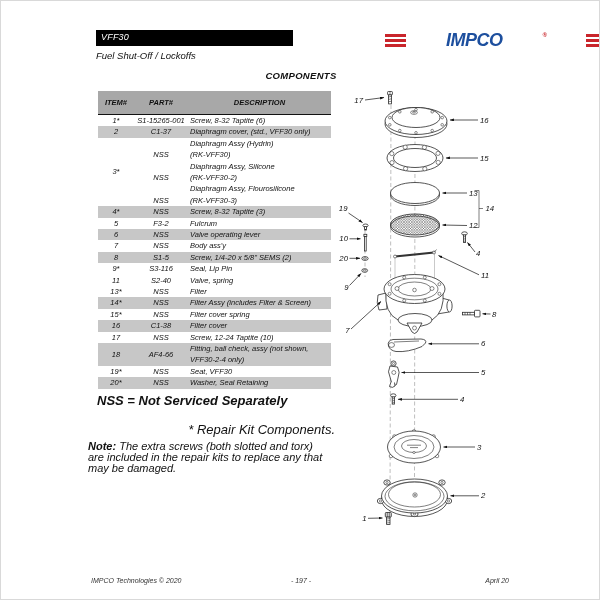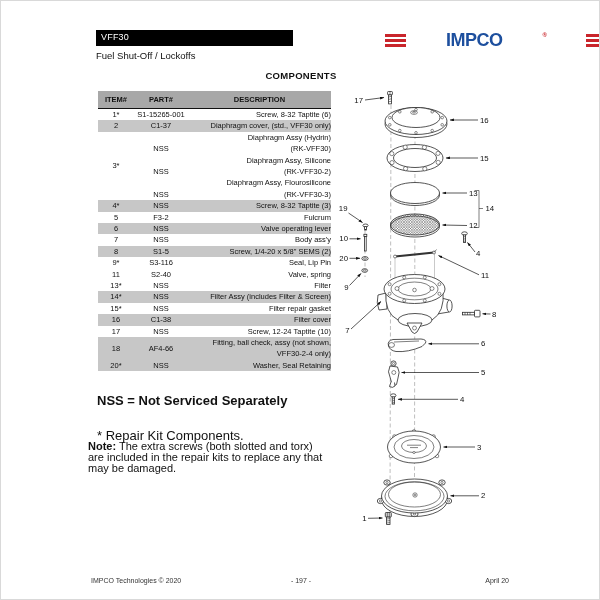--- a/index.html
+++ b/index.html
@@ -2,51 +2,51 @@
 <html style="--logo-blue: #1d4f9e; --logo-red: #c9252b; --th-gray: #a8a8a8; --row-gray: #c7c7c7;"><head>
 <meta charset="utf-8">
 <title>VFF30</title>
 <style>
   :root{
     --logo-blue:#1d4f9e; --logo-red:#c9252b;
     --th-gray:#a8a8a8; --row-gray:#c7c7c7;
   }
   html,body{margin:0;padding:0;background:#fff;}
   .page{position:relative;width:600px;height:600px;background:#fff;border:1px solid #d9d9d9;
-        box-sizing:border-box;font-family:"Liberation Sans",sans-serif;color:#111;overflow:hidden;}
+        box-sizing:border-box;font-family:"Liberation Sans",sans-serif;color:#111;overflow:hidden;font-style:italic;}
 
   .black-bar{position:absolute;left:95px;top:29px;width:197px;height:15.5px;background:#000;
              color:#fff;font-size:9px;line-height:15.5px;padding-left:5px;box-sizing:border-box;letter-spacing:.2px;}
   .subtitle{position:absolute;left:95px;top:49px;font-size:9.5px;}
 
   .logo{position:absolute;left:384px;top:33px;display:flex;align-items:center;gap:39px;}
   .logo .stripes{width:21px;height:13.5px;
       background:repeating-linear-gradient(180deg,var(--logo-red) 0px,var(--logo-red) 3.1px,#fff 3.1px,#fff 4.9px);}
   .logo .word{font-size:18px;font-weight:bold;color:var(--logo-blue);line-height:13px;
       letter-spacing:-0.5px;margin:0 1px;}
   .logo .reg{font-size:6px;color:var(--logo-red);position:relative;top:-6px;font-weight:bold;}
 
   .comp-title{position:absolute;left:200px;top:69px;width:200px;text-align:center;
       font-size:9.5px;font-weight:bold;letter-spacing:.3px;}
 
   .parts{position:absolute;left:97px;top:90px;width:233px;border-collapse:collapse;
       table-layout:fixed;font-size:7.5px;}
-  .parts th{background:var(--th-gray);font-weight:bold;height:17px;padding:0;
+  .parts th{background:var(--th-gray);font-weight:bold;height:23px;padding:0;
       border-bottom:1px solid #111;font-size:7.5px;}
   .parts td{padding:0;vertical-align:middle;line-height:11.4px;}
   .parts tr{height:11.4px;}
   .parts .shade td{background:var(--row-gray);}
   .c-item{text-align:center;}
   .c-part{text-align:center;}
-  .c-desc{text-align:right;padding-left:2px !important;}
+  .c-desc{text-align:left;padding-left:2px !important;}
   .parts td div{height:11.4px;line-height:11.4px;white-space:nowrap;overflow:hidden;}
 
   .notes{position:absolute;left:96px;top:392px;width:238px;font-size:13px;}
   .nss-line{font-weight:bold;}
-  .repair-line{margin-top:20px;}
+  .repair-line{margin-top:14px;text-align:right;}
   .note-para{position:absolute;left:87px;top:440px;width:238px;font-size:11px;line-height:11px;}
   .note-para .b{font-weight:bold;}
 
   .footer{position:absolute;left:0;top:576px;width:600px;font-size:7px;color:#333;}
   .footer .fl{position:absolute;left:90px;}
   .footer .fc{position:absolute;left:50%;transform:translateX(-50%);}
   .footer .fr{position:absolute;right:92px;}
 
   svg{position:absolute;left:333px;top:78px;}
   .pline{fill:#fff;stroke:#2a2a2a;stroke-width:.8;}
@@ -183,21 +183,21 @@
           <td class="c-item">14*</td>
           <td class="c-part">NSS</td>
           <td class="c-desc">
             <div>Filter Assy (includes Filter &amp; Screen)</div>
           </td>
         </tr>
         <tr>
           <td class="c-item">15*</td>
           <td class="c-part">NSS</td>
           <td class="c-desc">
-            <div>Filter repair gasket</div>
+            <div>Filter cover spring</div>
           </td>
         </tr>
         <tr class="shade">
           <td class="c-item">16</td>
           <td class="c-part">C1-38</td>
           <td class="c-desc">
             <div>Filter cover</div>
           </td>
         </tr>
         <tr>
@@ -206,20 +206,27 @@
           <td class="c-desc">
             <div>Screw, 12-24 Taptite (10)</div>
           </td>
         </tr>
         <tr class="shade">
           <td class="c-item">18</td>
           <td class="c-part">AF4-66</td>
           <td class="c-desc">
             <div>Fitting, ball check, assy (not shown,</div>
             <div>VFF30-2-4 only)</div>
+          </td>
+        </tr>
+        <tr>
+          <td class="c-item">19*</td>
+          <td class="c-part">NSS</td>
+          <td class="c-desc">
+            <div>Seat, VFF30</div>
           </td>
         </tr>
         <tr class="shade">
           <td class="c-item">20*</td>
           <td class="c-part">NSS</td>
           <td class="c-desc">
             <div>Washer, Seal Retaining</div>
           </td>
         </tr>
       </tbody>

